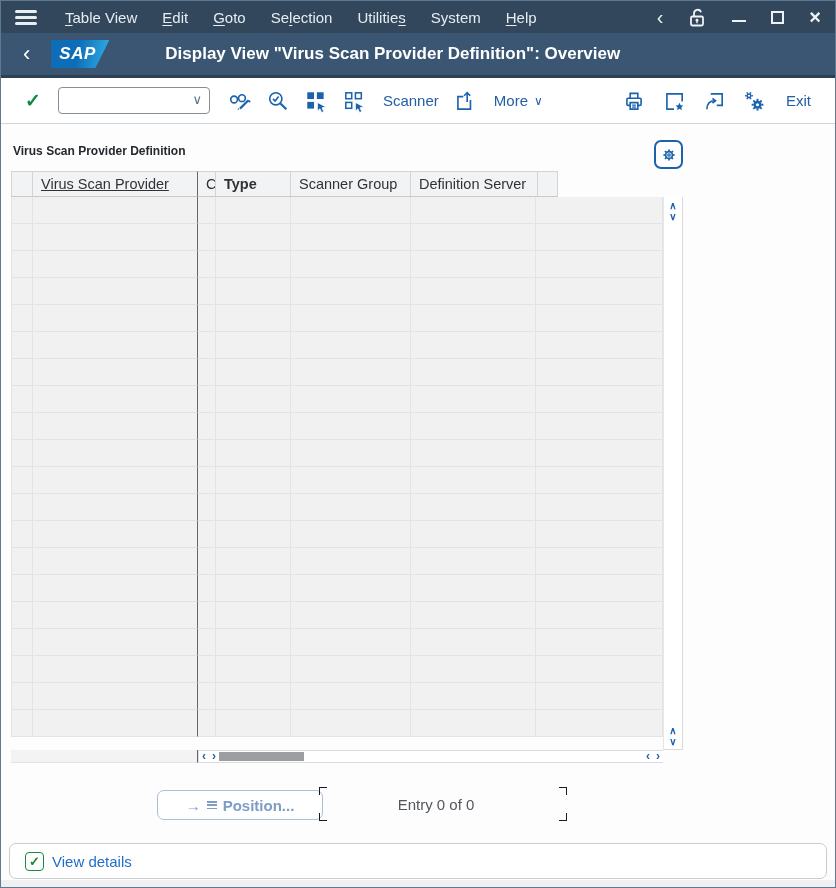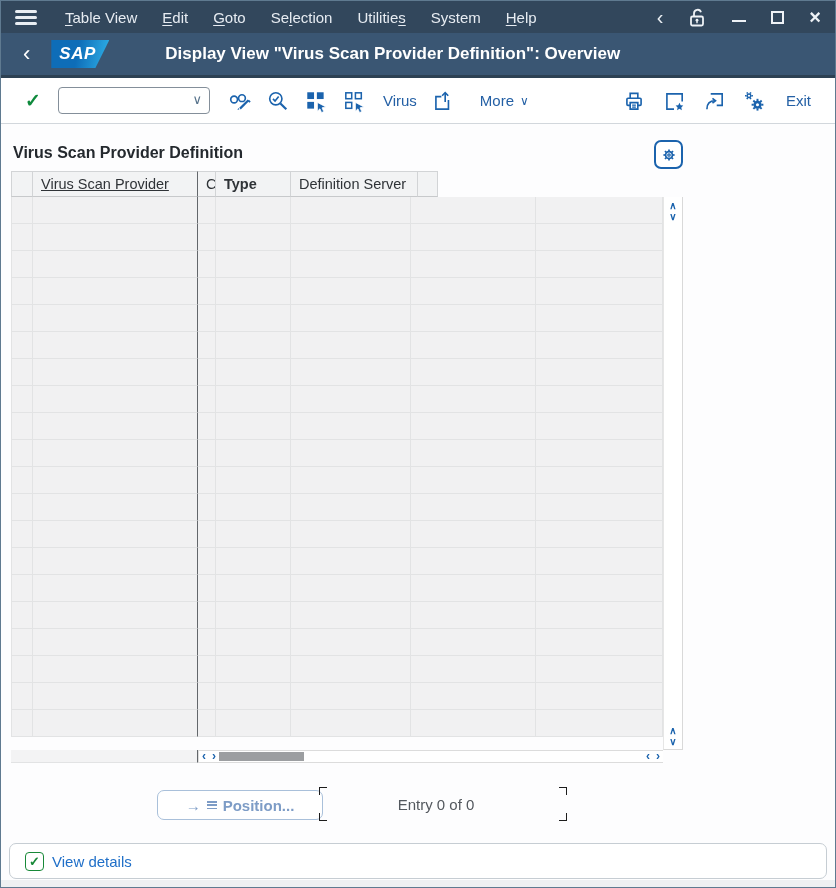--- a/index.html
+++ b/index.html
@@ -34,21 +34,21 @@
   .cmd-chevron { position:absolute; right:8px; top:5px; color:#55718a; font-size:13px; pointer-events:none; }
   .tbi { width:24px; height:24px; margin-left:14px; cursor:pointer; flex:none; }
   .tbi.first { margin-left:18px; }
   .tb-link { color:#2460a5; font-size:15px; margin-left:17px; cursor:pointer; white-space:nowrap; }
   .more-wrap { display:flex; align-items:center; gap:6px; margin-left:17px; cursor:pointer; }
   .more-chevron { color:#2460a5; font-size:12px; }
   .tb-right { margin-left:auto; display:flex; align-items:center; gap:16px; }
 
   
   .content { position:absolute; top:126px; left:0; right:0; bottom:0; background:#fdfdfe; }
-  .section-title { position:absolute; left:12px; top:17px; font-size:16px; font-weight:700; color:#24292e; }
+  .section-title { position:absolute; left:12px; top:17px; font-size:12px; font-weight:700; color:#24292e; }
   .table-settings-btn { position:absolute; left:653px; top:13px; width:29px; height:29px; border:2px solid #1b63ad; border-radius:7px; background:#fff; display:flex; align-items:center; justify-content:center; cursor:pointer; }
 
   
   .tablebox { position:absolute; left:10px; top:44px; width:672px; }
   .header-row { display:flex; height:26px; }
   .th { background:#f2f3f4; border-top:1px solid #d2d4d6; border-bottom:1px solid #c7c9cb; border-right:1px solid #d2d4d6; font-size:14.5px; color:#2f3337; display:flex; align-items:center; padding:0 8px; cursor:pointer; white-space:nowrap; overflow:hidden; }
   .th.sel { width:22px; padding:0; border-left:1px solid #d2d4d6; }
   .th.frozen-edge { border-right:1px solid #63676b; }
   .th.scroll-head { width:20px; padding:0; cursor:default; }
   .body-wrap { display:flex; }
@@ -160,30 +160,30 @@
       </svg>
     </span>
     <span class="tbi">
       <svg width="24" height="24" viewBox="0 0 22 22">
         <rect x="3.5" y="3.5" width="5.4" height="5.4" fill="none" stroke="#1b63ad" stroke-width="1.4"></rect>
         <rect x="12.3" y="3.5" width="5.4" height="5.4" fill="none" stroke="#1b63ad" stroke-width="1.4"></rect>
         <rect x="3.5" y="12.3" width="5.4" height="5.4" fill="none" stroke="#1b63ad" stroke-width="1.4"></rect>
         <path d="M12.3,12.3 L20,16.4 16.5,17.3 18.1,20.7 16.1,21.6 14.6,18.2 12.3,20.3 Z" fill="#1b63ad" stroke="#fff" stroke-width=".7"></path>
       </svg>
     </span>
-    <span class="tb-link">Virus</span>
+    <span class="tb-link">Scanner</span>
     <span class="tbi">
       <svg width="24" height="24" viewBox="0 0 22 22">
         <path d="M16,10 V18.5 H4.5 V7 H9.5" fill="none" stroke="#1b63ad" stroke-width="1.5"></path>
         <line x1="13" y1="12" x2="13" y2="3.6" stroke="#1b63ad" stroke-width="1.5"></line>
         <polyline points="10.2,6.2 13,3.4 15.8,6.2" fill="none" stroke="#1b63ad" stroke-width="1.5"></polyline>
       </svg>
     </span>
     <span class="more-wrap">
-      <span class="tb-link" style="margin-left:8px">More</span>
+      <span class="tb-link" style="margin-left:0">More</span>
       <span class="more-chevron">∨</span>
     </span>
     <div class="tb-right">
       <span class="tbi" style="margin-left:0">
         <svg width="24" height="24" viewBox="0 0 22 22">
           <rect x="4.5" y="8.5" width="13" height="6.5" rx="1" fill="none" stroke="#1b63ad" stroke-width="1.5"></rect>
           <path d="M7.5,8.5 V4 H14.5 V8.5" fill="none" stroke="#1b63ad" stroke-width="1.5"></path>
           <path d="M7.5,12.5 H14.5 V18.5 H7.5 Z" fill="#fff" stroke="#1b63ad" stroke-width="1.5"></path>
           <line x1="9.3" y1="14.8" x2="12.7" y2="14.8" stroke="#1b63ad" stroke-width="1.2"></line>
           <line x1="9.3" y1="16.6" x2="12.7" y2="16.6" stroke="#1b63ad" stroke-width="1.2"></line>
@@ -250,20 +250,21 @@
         <circle cx="11" cy="11" r="1.2" fill="none" stroke="#1b63ad" stroke-width="1.3"></circle>
       </svg>
     </div>
 
     <div class="tablebox">
       <div class="header-row" id="header-row">
           <div class="th sel"></div>
           <div class="th frozen-edge" style="width: 165px; text-decoration: underline;">Virus Scan Provider</div>
           <div class="th" style="width: 18px;">C..</div>
           <div class="th" style="width: 75px; font-weight: bold;">Type</div>
+          <div class="th" style="width: 120px;">Scanner Group</div>
           <div class="th" style="width: 127px;">Definition Server</div>
           <div class="th scroll-head"></div>
         </div>
       <div class="body-wrap">
         <div class="grid-body" id="grid-body">
             <div class="tr">
               <div class="td sel" style="width: 22px;"></div>
               <div class="td frozen-edge" style="width: 165px;"></div>
               <div class="td" style="width: 18px;"></div>
               <div class="td" style="width: 75px;"></div>

